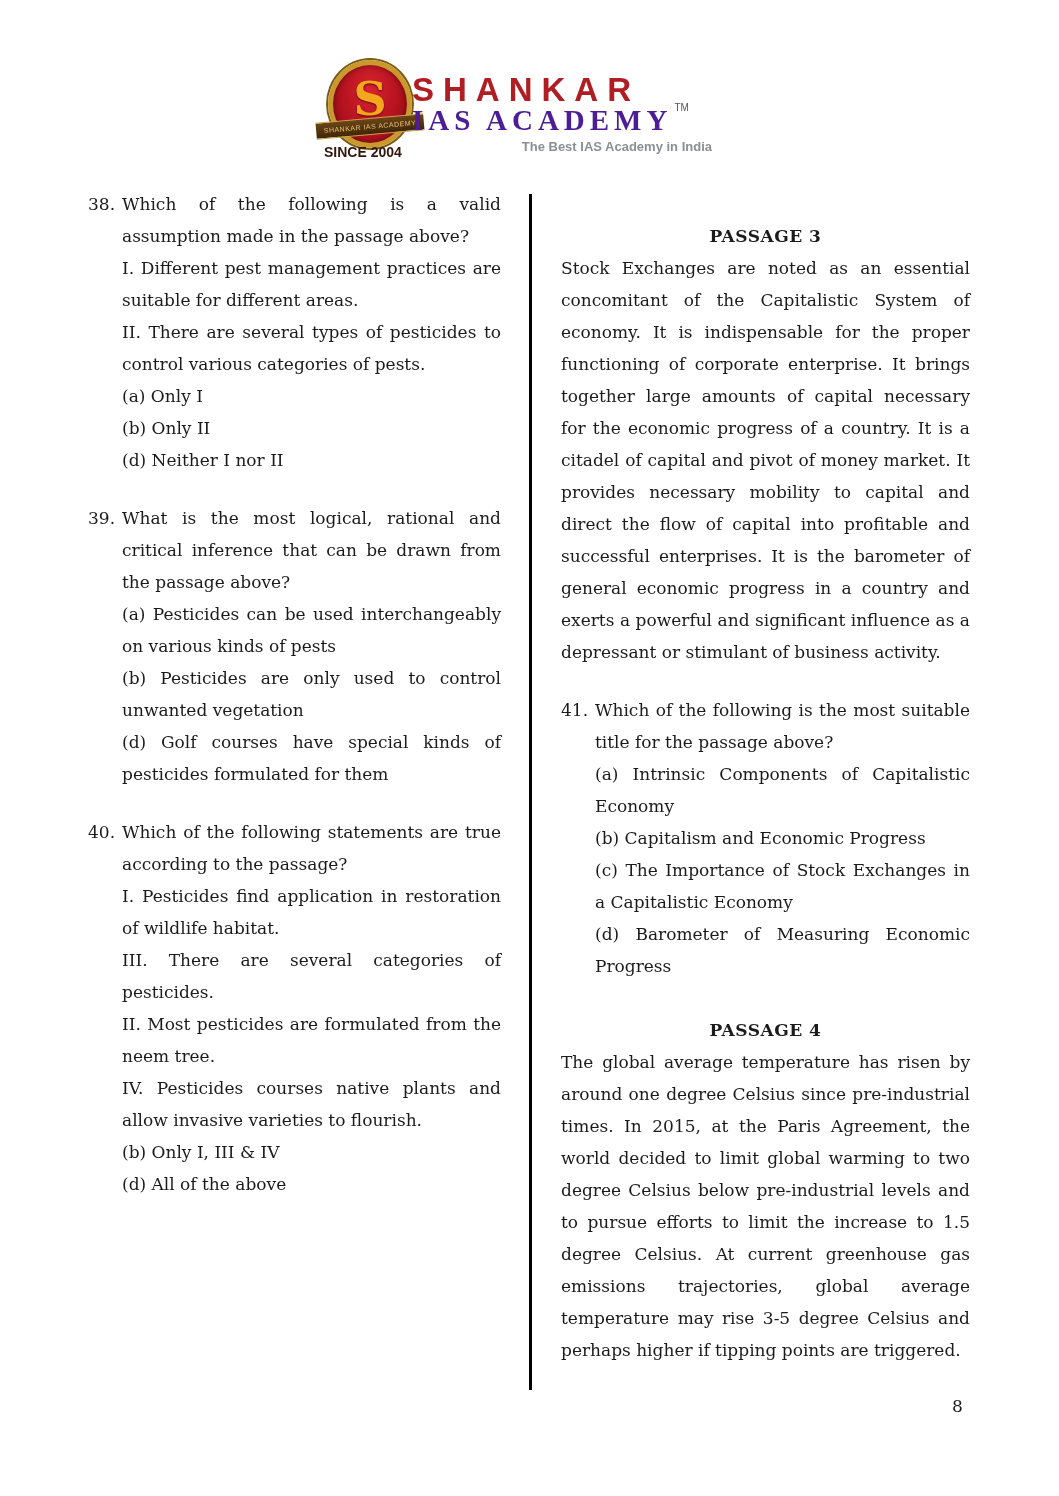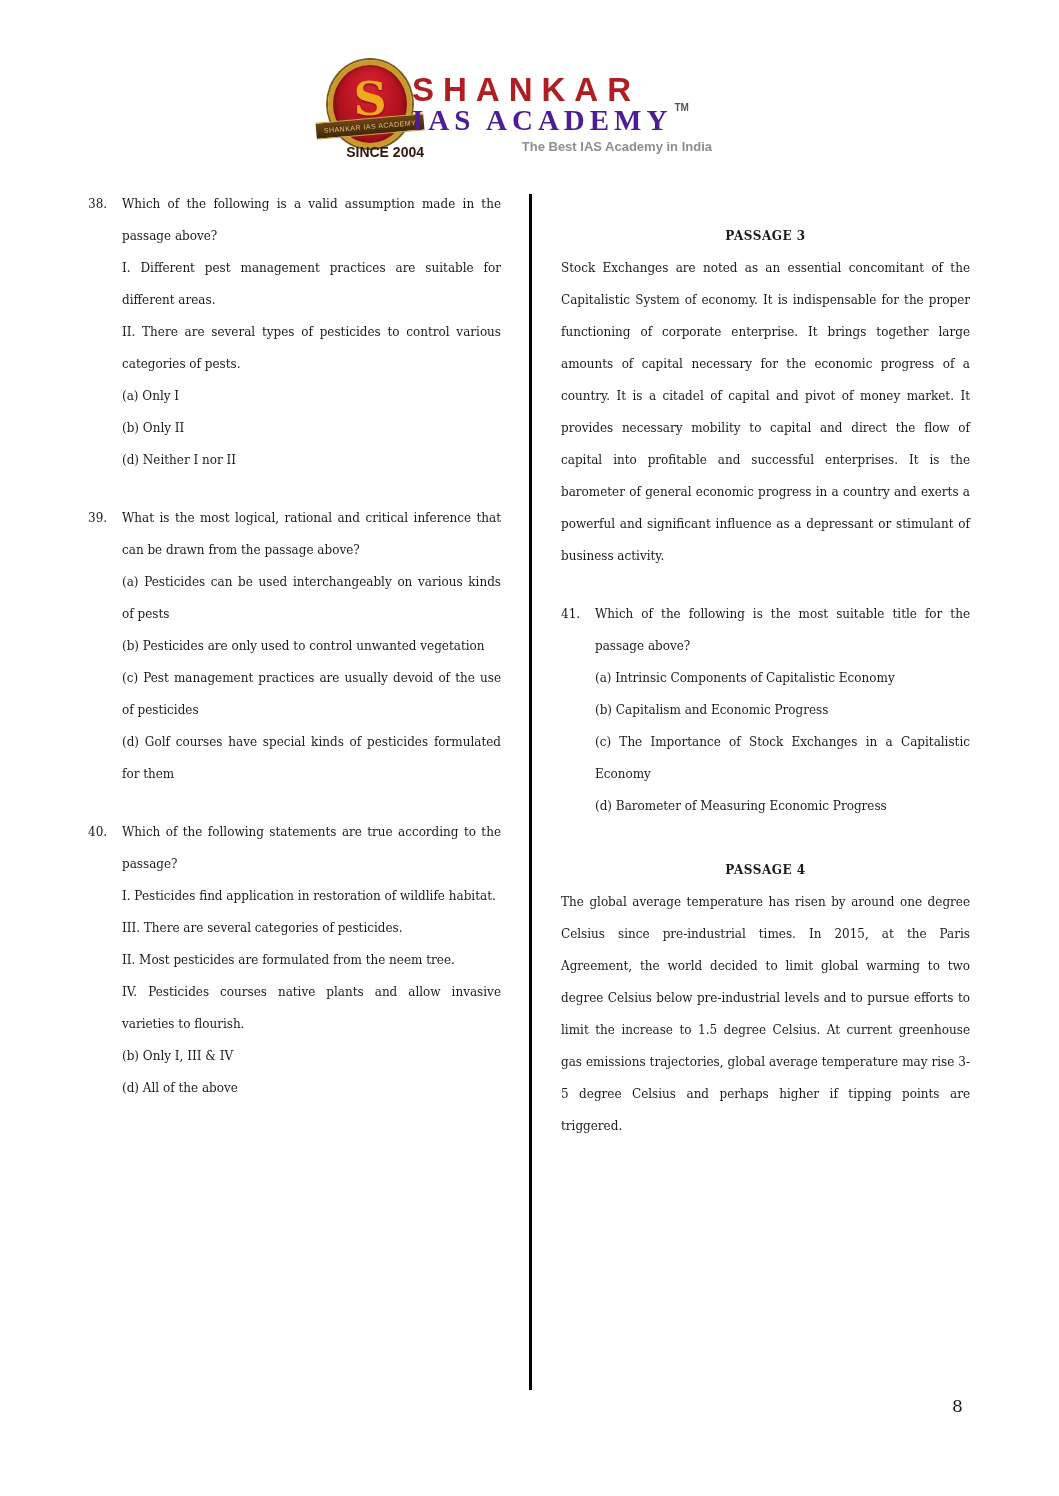--- a/index.html
+++ b/index.html
@@ -29,40 +29,40 @@
     color:#f3a81c; text-shadow:0 1px 2px #5e0a12; padding-bottom:10px;
   }
   .ribbon {
     position:absolute; left:0px; top:60px; width:108px; height:17px;
     background:linear-gradient(#6b4518,#3f2609);
     transform:rotate(-5deg);
     border-top:1px solid #caa14c; border-bottom:1px solid #caa14c;
     display:flex; align-items:center; justify-content:center;
   }
   .ribbon-text { font-family:"Liberation Sans",sans-serif; font-size:7px; letter-spacing:.5px; color:#ecc36d; white-space:nowrap; }
-  .since { position:absolute; left:0; top:86px; width:108px; text-align:right;
+  .since { position:absolute; left:8px; top:86px; width:108px; text-align:left;
     font-family:"Liberation Sans",sans-serif; font-weight:bold; font-size:14px; color:#33170e; }
   .brand { position:absolute; left:96px; top:20px; width:330px; }
   .brand-line1 {
     font-family:"Liberation Sans",sans-serif; font-weight:bold;
     font-size:33px; line-height:28px; letter-spacing:9px; color:#b01e24;
   }
   .brand-line2-row { display:flex; align-items:flex-start; }
   .brand-line2 {
     font-family:Liberation Serif, serif; font-weight:bold;
     font-size:29px; line-height:32px; letter-spacing:5px; color:#4c1d95;
   }
-  .tm { font-family:"Liberation Sans",sans-serif; font-size:10px; font-weight:bold; color:#555; margin-left:2px; margin-top:-2px; }
+  .tm { font-family:"Liberation Sans",sans-serif; font-size:10px; font-weight:normal; color:#555; margin-left:2px; margin-top:-2px; }
   .tagline {
     font-family:"Liberation Sans",sans-serif; font-weight:bold;
     font-size:13px; color:#8c8e91; text-align:right; width:300px; margin-top:3px;
   }
 
   
-  .col { position:absolute; top:188px; font-size:12px; line-height:32px; }
+  .col { position:absolute; top:188px; font-size:17px; line-height:32px; }
   .col-left  { left:88px;  width:413px; }
   .col-right { left:561px; width:409px; }
   .divider { position:absolute; left:529px; top:194px; width:3px; height:1196px; background:#000; }
 
   .question { position:relative; padding-left:34px; margin-bottom:26px; }
   .q-num { position:absolute; left:0; top:0; }
   .q-text, .q-stmt, .q-opt, .p-body { text-align:justify; }
   .q-opt-short { text-align:left; }
 
   .passage { margin-bottom:26px; }
@@ -110,21 +110,20 @@
       <div class="q-opt q-opt-short">(a) Only I</div>
       <div class="q-opt q-opt-short">(b) Only II</div>
       <div class="q-opt q-opt-short">(d) Neither I nor II</div>
     </div>
 
     <div class="question">
       <span class="q-num">39.</span>
       <div class="q-text">What is the most logical, rational and critical inference that can be drawn from the passage above?</div>
       <div class="q-opt">(a) Pesticides can be used interchangeably on various kinds of pests</div>
       <div class="q-opt">(b) Pesticides are only used to control unwanted vegetation</div>
-      <div class="q-opt">(c) Pest management practices are usually devoid of the use of pesticides</div>
       <div class="q-opt">(d) Golf courses have special kinds of pesticides formulated for them</div>
     </div>
 
     <div class="question">
       <span class="q-num">40.</span>
       <div class="q-text">Which of the following statements are true according to the passage?</div>
       <div class="q-stmt">I. Pesticides find application in restoration of wildlife habitat.</div>
       <div class="q-stmt">III. There are several categories of pesticides.</div>
       <div class="q-stmt">II. Most pesticides are formulated from the neem tree.</div>
       <div class="q-stmt">IV. Pesticides courses native plants and allow invasive varieties to flourish.</div>

